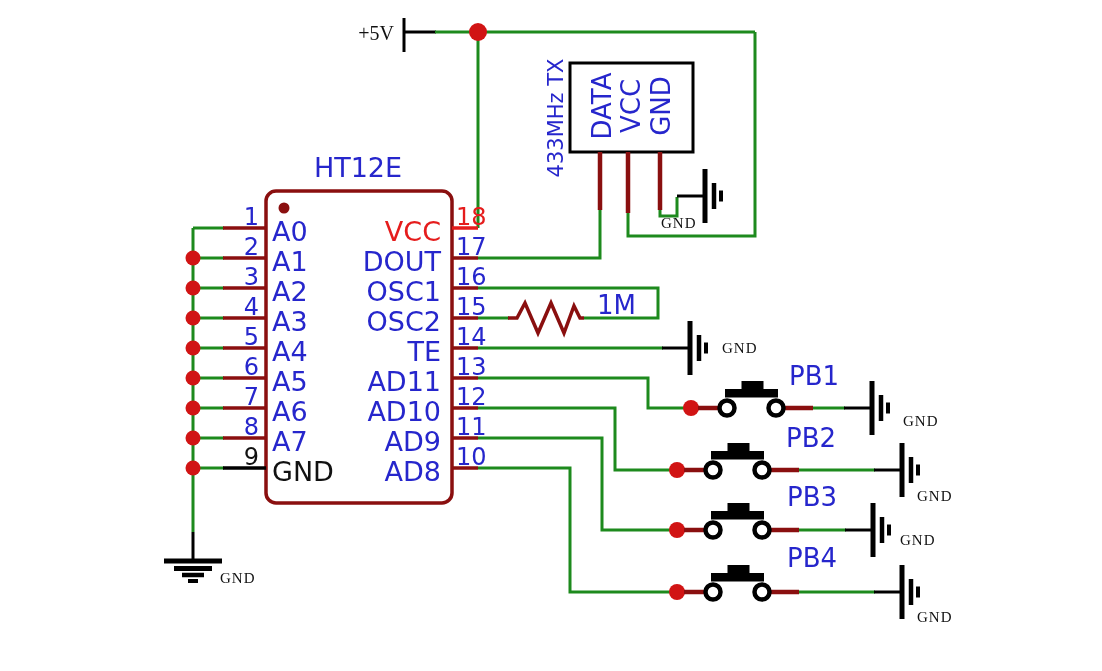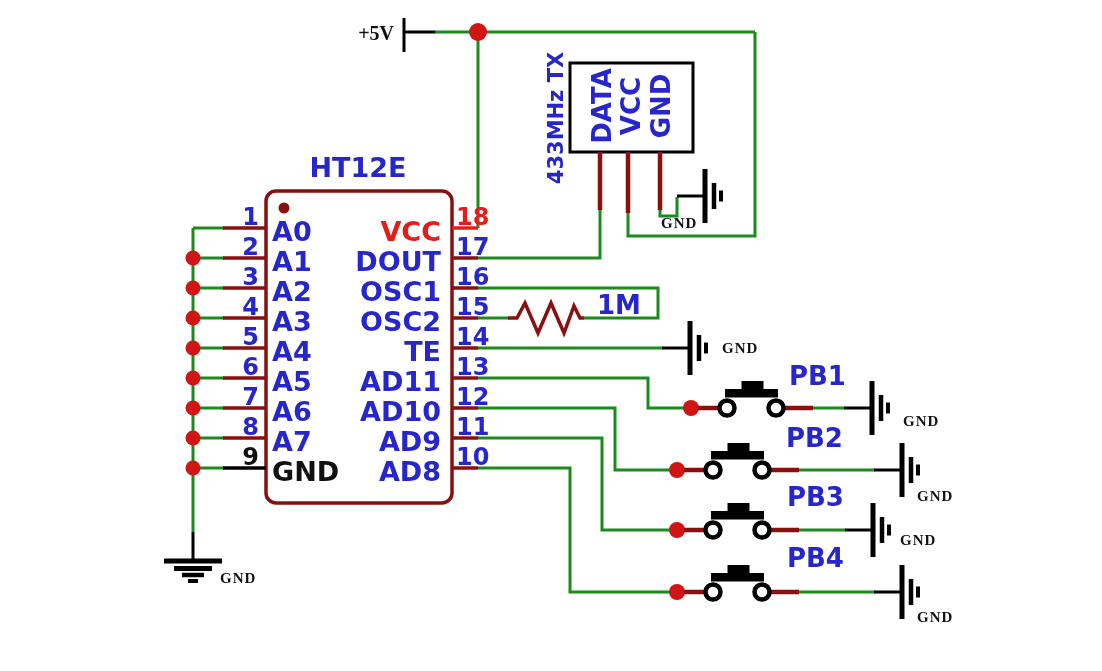--- a/index.html
+++ b/index.html
@@ -1,16 +1,16 @@
 <!DOCTYPE html>
 <html><head>
 <meta charset="utf-8">
 <style>
   html,body{margin:0;padding:0;background:#fff;}
-  .canvas{position:relative;width:1102px;height:671px;background:#ffffff;overflow:hidden;font-weight:bold;}
+  .canvas{position:relative;width:1102px;height:671px;background:#ffffff;overflow:hidden;}
   svg{display:block;}
   text{user-select:none;}
   .sans{font-family:"DejaVu Sans",sans-serif;}
   .serif{font-family:"Liberation Serif",serif;}
   .t-blue{fill:#2626cc;}
   .t-red{fill:#e51c1c;}
   .t-black{fill:#111111;}
   .pin-num{font-size:24px;}
   .pin-label{font-size:27px;}
   .gnd-label{font-size:15px;letter-spacing:1px;}

